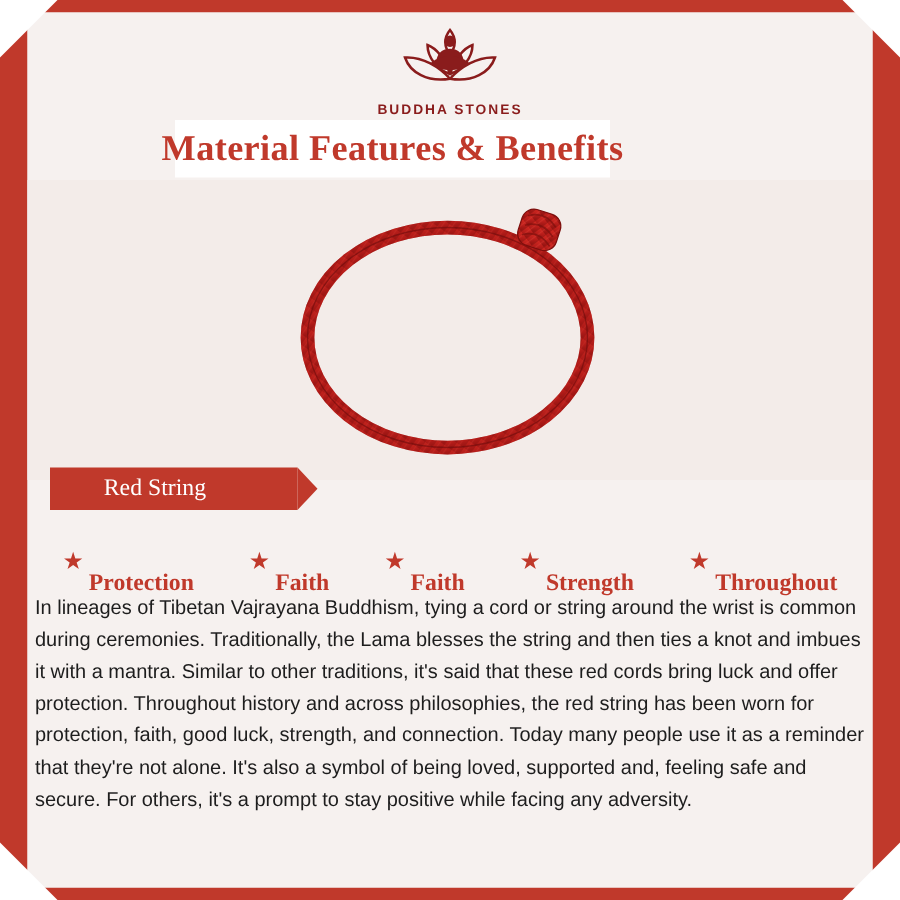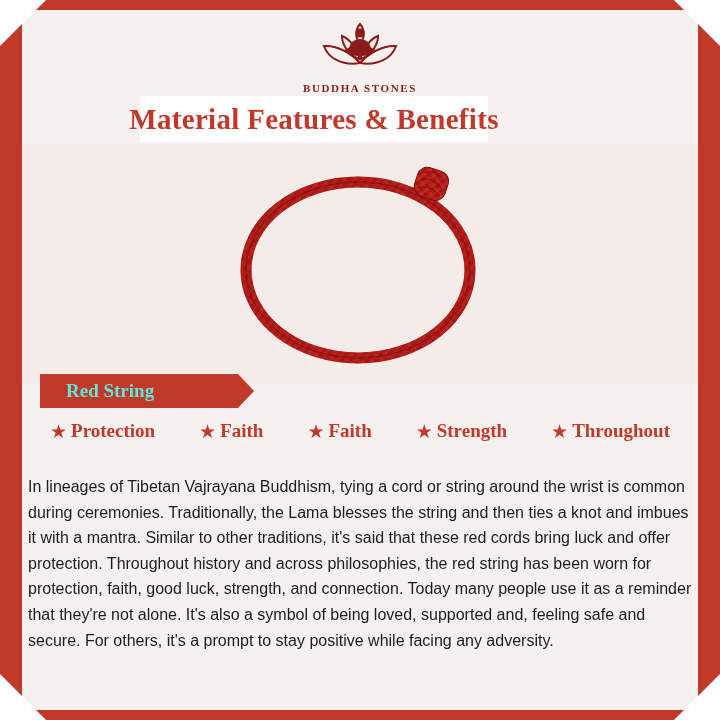--- a/index.html
+++ b/index.html
@@ -90,21 +90,21 @@
     display: block;
     margin: 0 auto;
   }
   .logo-text {
     display: block;
     margin-top: 4px;
     font-size: 11px;
     letter-spacing: 1.6px;
     color: #8a1c1c;
     font-weight: bold;
-    font-family: Liberation Serif, serif;
+    font-family: Liberation Sans, sans-serif;
   }
 
   
   .title-banner {
     position: absolute;
     left: 140px; top: 96px;
     width: 348px; height: 46px;
     background: #ffffff;
     display: flex;
     align-items: center;
@@ -145,24 +145,24 @@
   .label-tab::after {
     content: "";
     position: absolute;
     right: -16px; top: 0;
     width: 0; height: 0;
     border-top: 17px solid transparent;
     border-bottom: 17px solid transparent;
     border-left: 16px solid #c0392b;
   }
   .label-tab-text {
-    margin-left: 26px;
-    color: #5eead4;
+    margin-left: 43px;
+    color: #ffffff;
     font-size: 19px;
-    font-weight: bold;
+    font-weight: normal;
     font-family: "Liberation Serif", serif;
   }
 
   
   .benefits {
     position: absolute;
     left: 36px; top: 420px;
     width: 648px;
     display: flex;
     align-items: center;
@@ -179,20 +179,21 @@
     color: #c0392b;
     font-size: 19px;
     line-height: 1;
   }
   .benefit-label {
     color: #c0392b;
     font-size: 19px;
     font-weight: bold;
     font-family: "Liberation Serif", serif;
     white-space: nowrap;
+    margin-top: 36px;
   }
 
   
   .body-copy {
     position: absolute;
     left: 28px; top: 458px;
     width: 670px;
     font-size: 16px;
     line-height: 25.6px;
     color: #1d1d1d;

